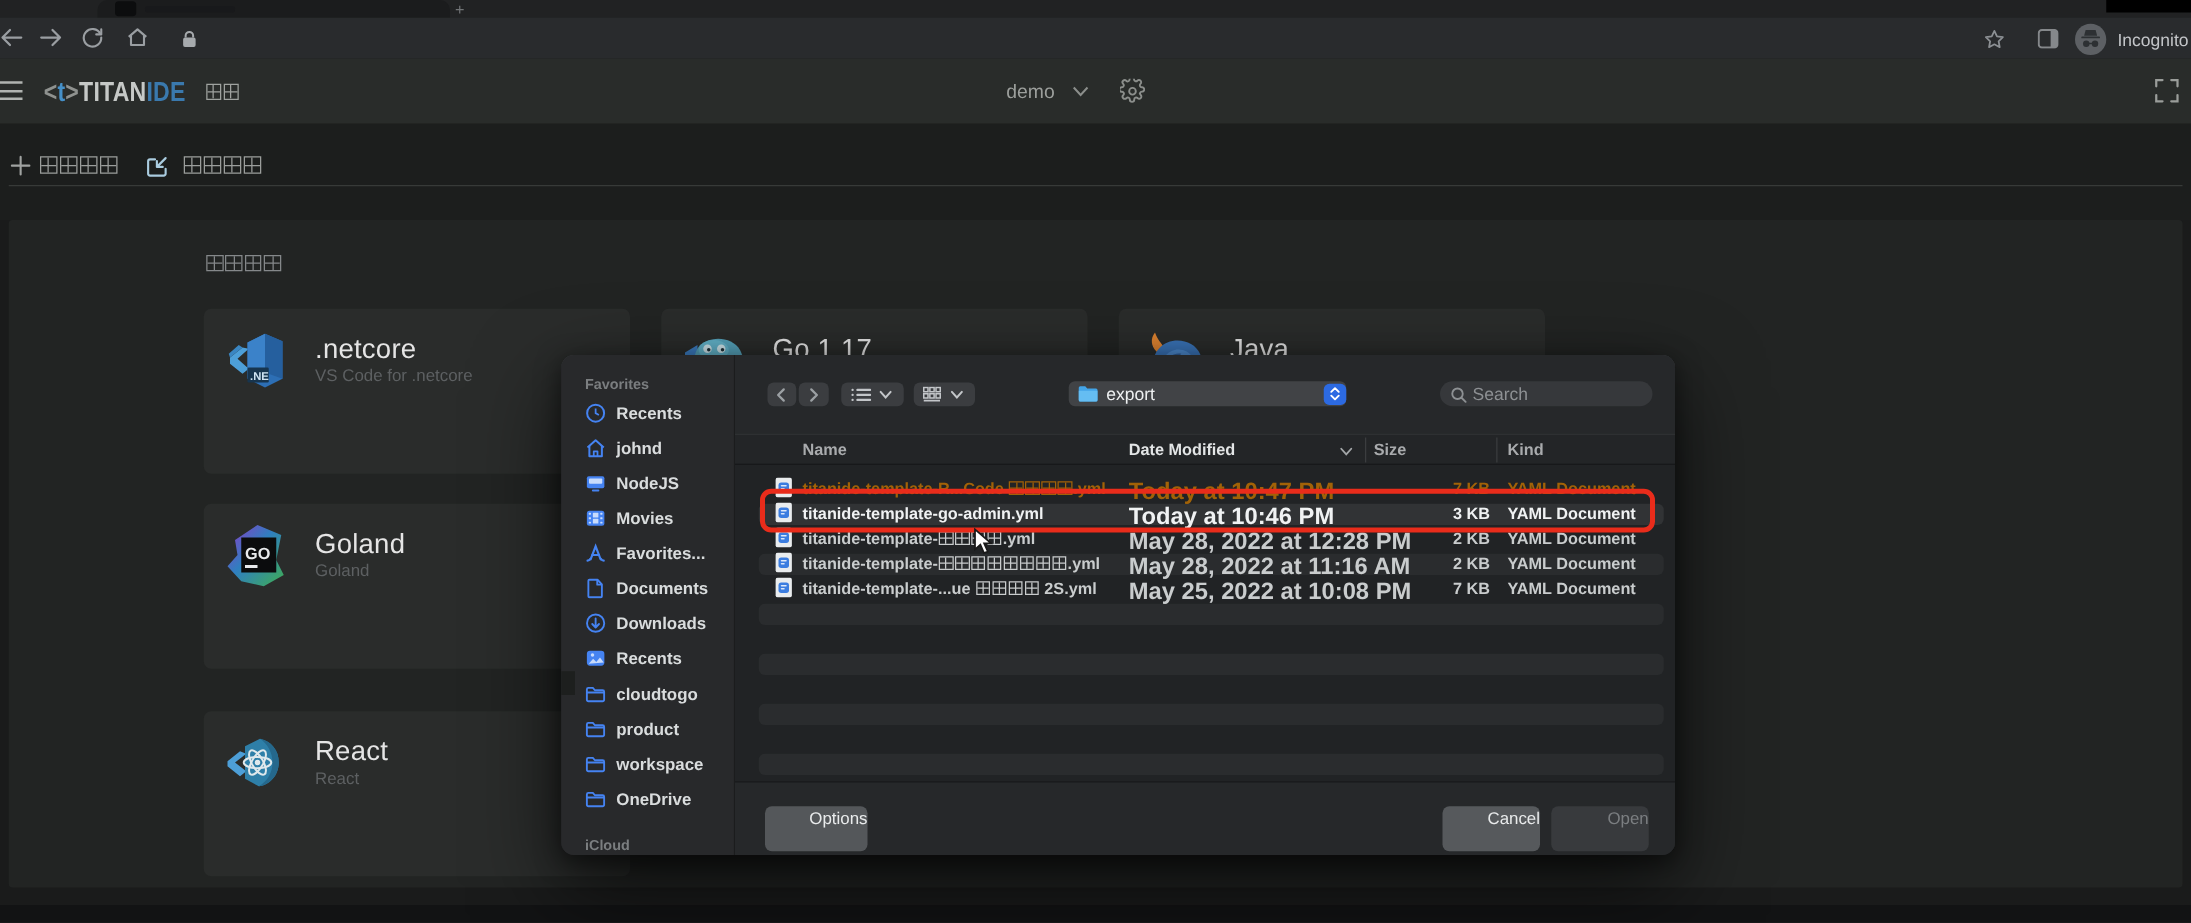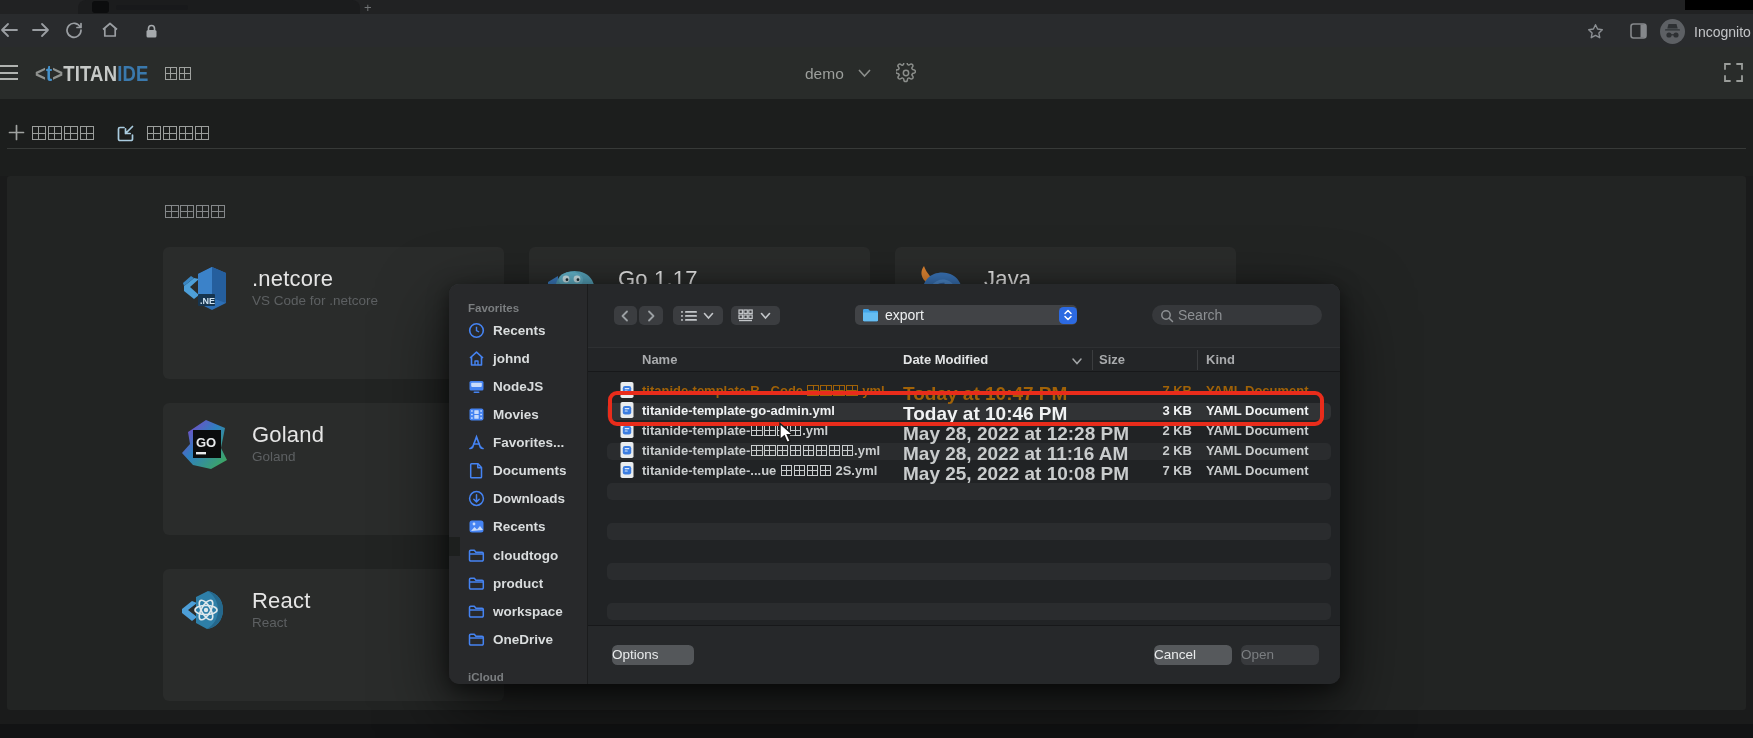--- a/index.html
+++ b/index.html
@@ -28,21 +28,21 @@
 .slabel{position:absolute;left:468px;font-size:11.5px;font-weight:bold;color:#7b7e80}
 .tbtn{position:absolute;top:306px;height:19px;border-radius:5px;background:#3b3d40}
 .hdrtxt{position:absolute;top:352px;font-size:13px;font-weight:bold;color:#a9abad;height:16px;line-height:16px}
 .row{position:absolute;left:588px;width:752px;height:20px}
 .rowstripe{position:absolute;left:607px;width:724px;height:17px;border-radius:5px;background:#2a2c2e}
 .rname{position:absolute;left:54px;top:3px;font-size:13px;font-weight:bold;color:#d5d7d8;white-space:nowrap}
 .rdate{position:absolute;left:315px;top:3px;font-size:19px;font-weight:bold;color:#d5d7d8;white-space:nowrap}
 .rsize{position:absolute;left:532px;top:3px;width:72px;font-size:13px;font-weight:bold;color:#d5d7d8;text-align:right}
 .rkind{position:absolute;left:618px;top:3px;font-size:13px;font-weight:bold;color:#d5d7d8;white-space:nowrap}
 .ficon{position:absolute;left:32px;top:2px;width:14px;height:16px}
-.btn{position:absolute;top:645px;height:20px;border-radius:5.5px;font-size:13.5px;text-align:left;line-height:20px;color:#e9ebec}
+.btn{position:absolute;top:645px;height:36px;border-radius:5.5px;font-size:13.5px;text-align:right;line-height:20px;color:#e9ebec}
 </style></head>
 <body>
 <div id="stage">
 <div class="abs" id="tabstrip"></div>
 <div class="abs" id="toolbar"></div>
 <div class="abs" id="apphead"></div>
 <div class="abs" id="subband"></div>
 <div class="abs" id="panel"></div>
 <div class="abs" id="botbar"></div>
 

